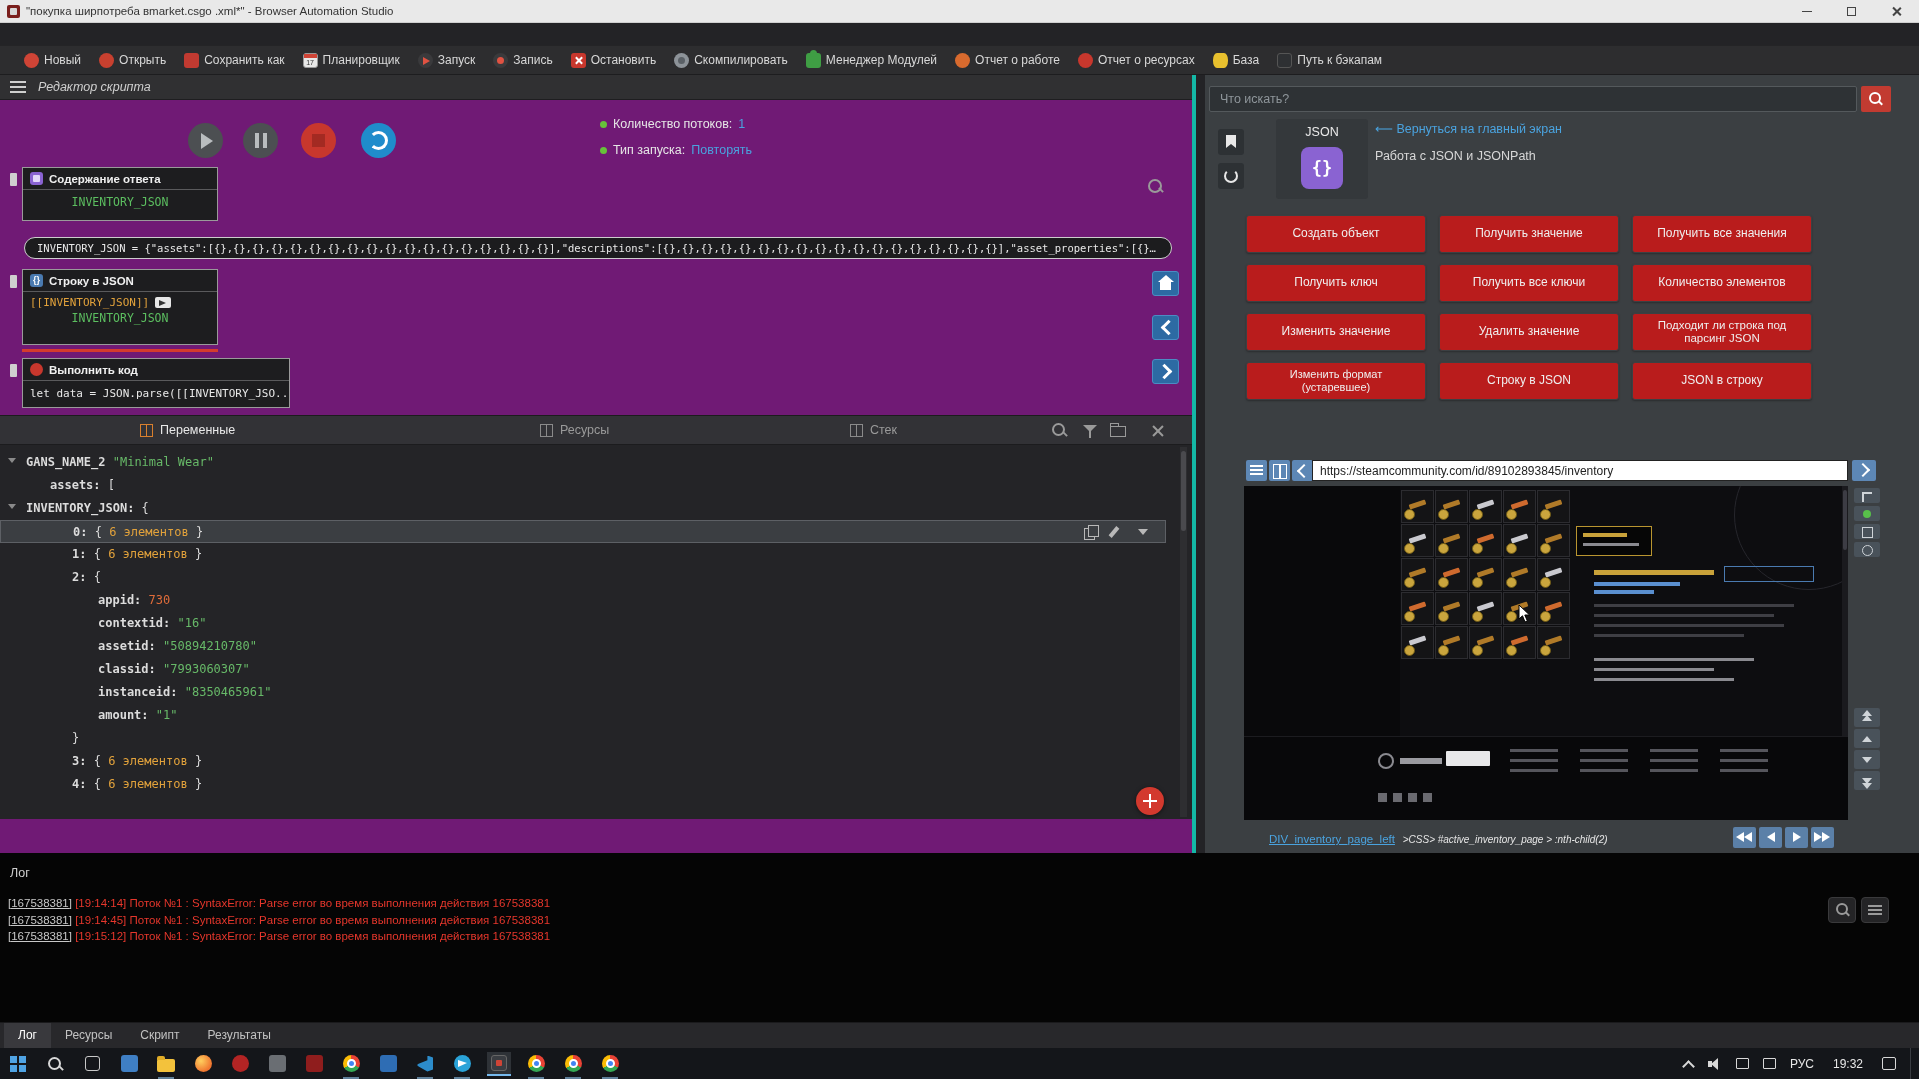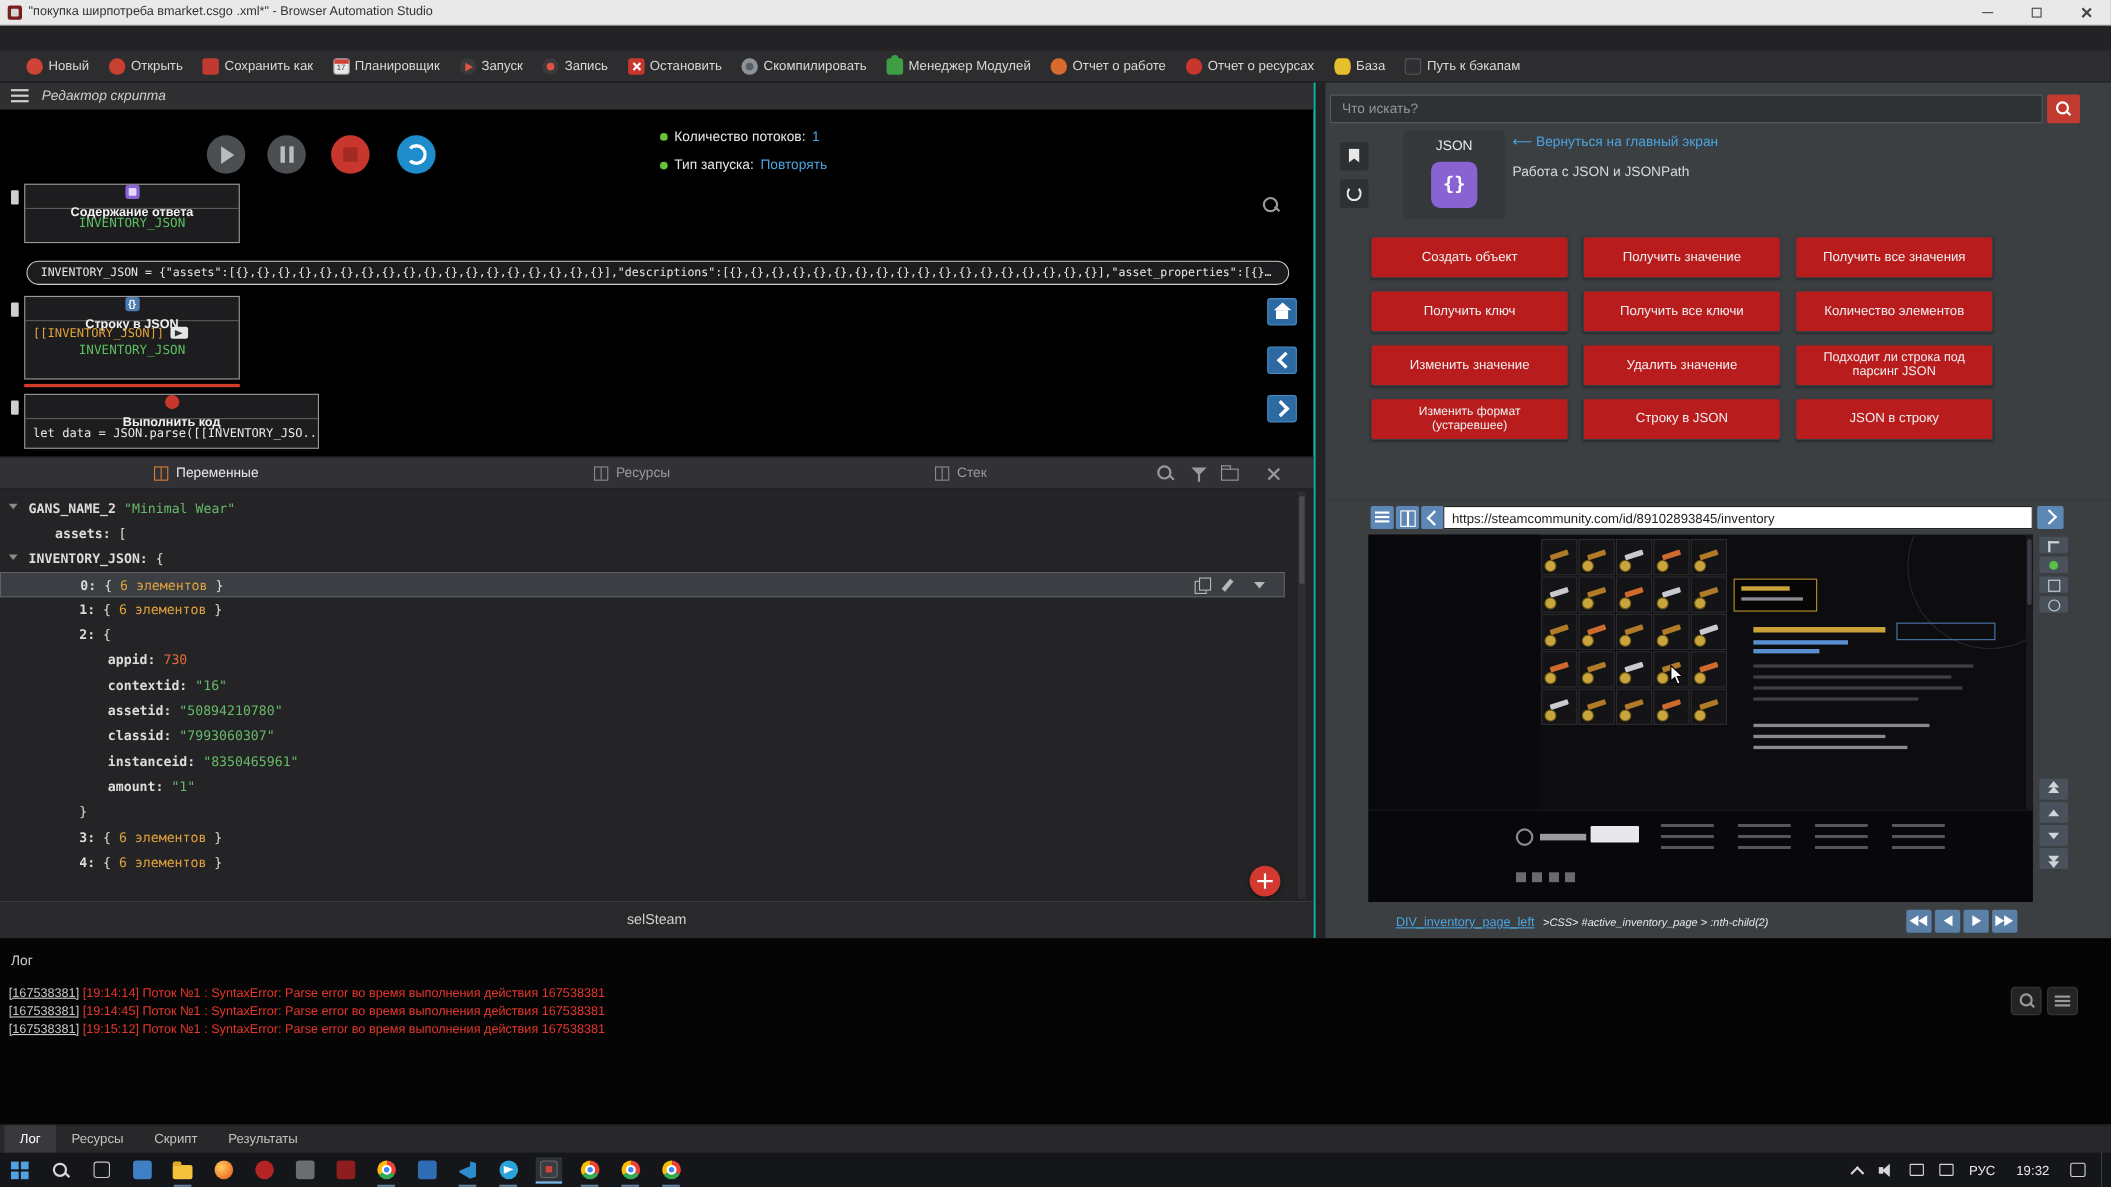--- a/index.html
+++ b/index.html
@@ -44,22 +44,22 @@
   .i-rec{background:#3a3a3c;} .i-rec::after{content:"";position:absolute;left:4px;top:4px;width:7px;height:7px;border-radius:50%;background:#e05242;}
   .i-stop{background:#c8372d;} .i-stop::before,.i-stop::after{content:"";position:absolute;left:7px;top:3px;width:2px;height:9px;background:#fff;}
   .i-stop::before{transform:rotate(45deg);} .i-stop::after{transform:rotate(-45deg);}
   .i-compile{background:#8d9399;} .i-compile::after{content:"";position:absolute;inset:4px;border-radius:50%;background:#5a6066;}
   .i-modules{background:#3f9e44;} .i-modules::after{content:"";position:absolute;left:4px;top:-3px;width:7px;height:7px;border-radius:50%;background:#3f9e44;}
   .i-repwork{background:#d86a2e;} .i-repres{background:#c8372d;}
   .i-base{background:#e8c02e;border-radius:4px/7px;} 
   .i-backup{background:#2e3033;border:1px solid #555;}
 
   
-  .editor { position:absolute; top:75px; left:0; width:1196px; height:778px; background:#000000;
-    border-right:2px solid #14b8a6; }
+  .editor { position:absolute; top:75px; left:0; width:1196px; height:778px; background:#701a75;
+    border-right:4px solid #14b8a6; }
   .ed-header { position:absolute; top:0; left:0; right:0; height:25px; background:#303032;
     border-bottom:1px solid #1e1e20; display:flex; align-items:center; }
   .hamb { width:16px; height:12px; margin:0 12px 0 10px; position:relative; }
   .hamb::before{content:"";position:absolute;left:0;right:0;top:0;height:2px;background:#cfcfcf;
     box-shadow:0 5px 0 #cfcfcf, 0 10px 0 #cfcfcf;}
   .ed-title { font-style:italic; font-size:12.5px; color:#cfcfcf; }
   .ctl { position:absolute; width:35px; height:35px; border-radius:50%; }
   .ctl-play{left:188px;top:48px;background:#4c4f52;}
   .ctl-play::after{content:"";position:absolute;left:13px;top:10px;border-left:12px solid #b9bdbf;border-top:8px solid transparent;border-bottom:8px solid transparent;}
   .ctl-pause{left:243px;top:48px;background:#4c4f52;}
@@ -74,21 +74,21 @@
   .gdot { width:7px; height:7px; border-radius:50%; background:#67c23a; }
   .bluelink { color:#4aa3df; }
   .ed-search { position:absolute; left:1148px; top:104px; width:16px; height:16px; }
   .ed-search::before{content:"";position:absolute;left:0;top:0;width:10px;height:10px;border:2px solid #9a9a9a;border-radius:50%;}
   .ed-search::after{content:"";position:absolute;left:10px;top:10px;width:6px;height:2px;background:#9a9a9a;transform:rotate(45deg);}
 
   .notch { position:absolute; left:10px; width:7px; height:13px; background:#cfcfcf; border-radius:1px; }
 
   .block { position:absolute; background:#1d1d1f; border:1px solid #9a9a9a; }
   .blk-head { display:flex; align-items:center; gap:6px; height:22px; padding:0 7px;
-    border-bottom:1px solid #5a5a5c; font-size:11.5px; font-weight:bold; color:#f0f0f0; white-space:nowrap;flex-direction:column;}
+    border-bottom:1px solid #5a5a5c; font-size:11.5px; font-weight:bold; color:#f0f0f0; white-space:nowrap;}
   .bico { width:13px; height:13px; border-radius:3px; flex:none; position:relative;}
   .bico-resp{background:#8a63d2;} .bico-resp::after{content:"";position:absolute;inset:3px;background:#e3d7fb;border-radius:1px;}
   .bico-json{background:#4a7ab0;color:#fff;font-size:9px;line-height:13px;text-align:center;font-weight:bold;}
   .bico-code{background:#c8372d;border-radius:50%;}
   .blk-green { color:#5cbf60; font-size:11.5px; text-align:center; padding:5px 4px; font-family:"DejaVu Sans Mono",monospace;}
   .blk1 { left:22px; top:92px; width:196px; height:54px; }
   .pill { position:absolute; left:24px; top:162px; width:1148px; height:22px; border:1px solid #cdcdcd;
     border-radius:11px; background:#1c1c1e; color:#e8e8e8; font-family:"DejaVu Sans Mono",monospace;
     font-size:10.5px; line-height:20px; padding:0 12px; white-space:nowrap; overflow:hidden; text-overflow:ellipsis;}
   .blk2 { left:22px; top:194px; width:196px; height:76px; }
@@ -478,21 +478,20 @@
       <div class="trow i3"><span class="tk">classid:</span>&nbsp;<span class="tv-str">"7993060307"</span></div>
       <div class="trow i3"><span class="tk">instanceid:</span>&nbsp;<span class="tv-str">"8350465961"</span></div>
       <div class="trow i3"><span class="tk">amount:</span>&nbsp;<span class="tv-str">"1"</span></div>
       <div class="trow i2"><span class="tp">}</span></div>
       <div class="trow i2"><span class="tk">3:</span>&nbsp;<span class="tp">{</span>&nbsp;<span class="tb">6 элементов</span>&nbsp;<span class="tp">}</span></div>
       <div class="trow i2"><span class="tk">4:</span>&nbsp;<span class="tp">{</span>&nbsp;<span class="tb">6 элементов</span>&nbsp;<span class="tp">}</span></div>
     </div>
     <div class="tree-scroll"></div>
     <div class="plusbtn"></div>
 
-    <div class="selsteam">selSteam</div>
   </div>
 
   <div class="right-top">
     <input class="search-input" type="text" placeholder="Что искать?" style="">
     <div class="search-btn"></div>
     <div class="sq-btn rb-bookmark"></div>
     <div class="sq-btn rb-history"></div>
     <div class="json-tile">
       <div class="json-name">JSON</div>
       <div class="json-ico">{}</div>

